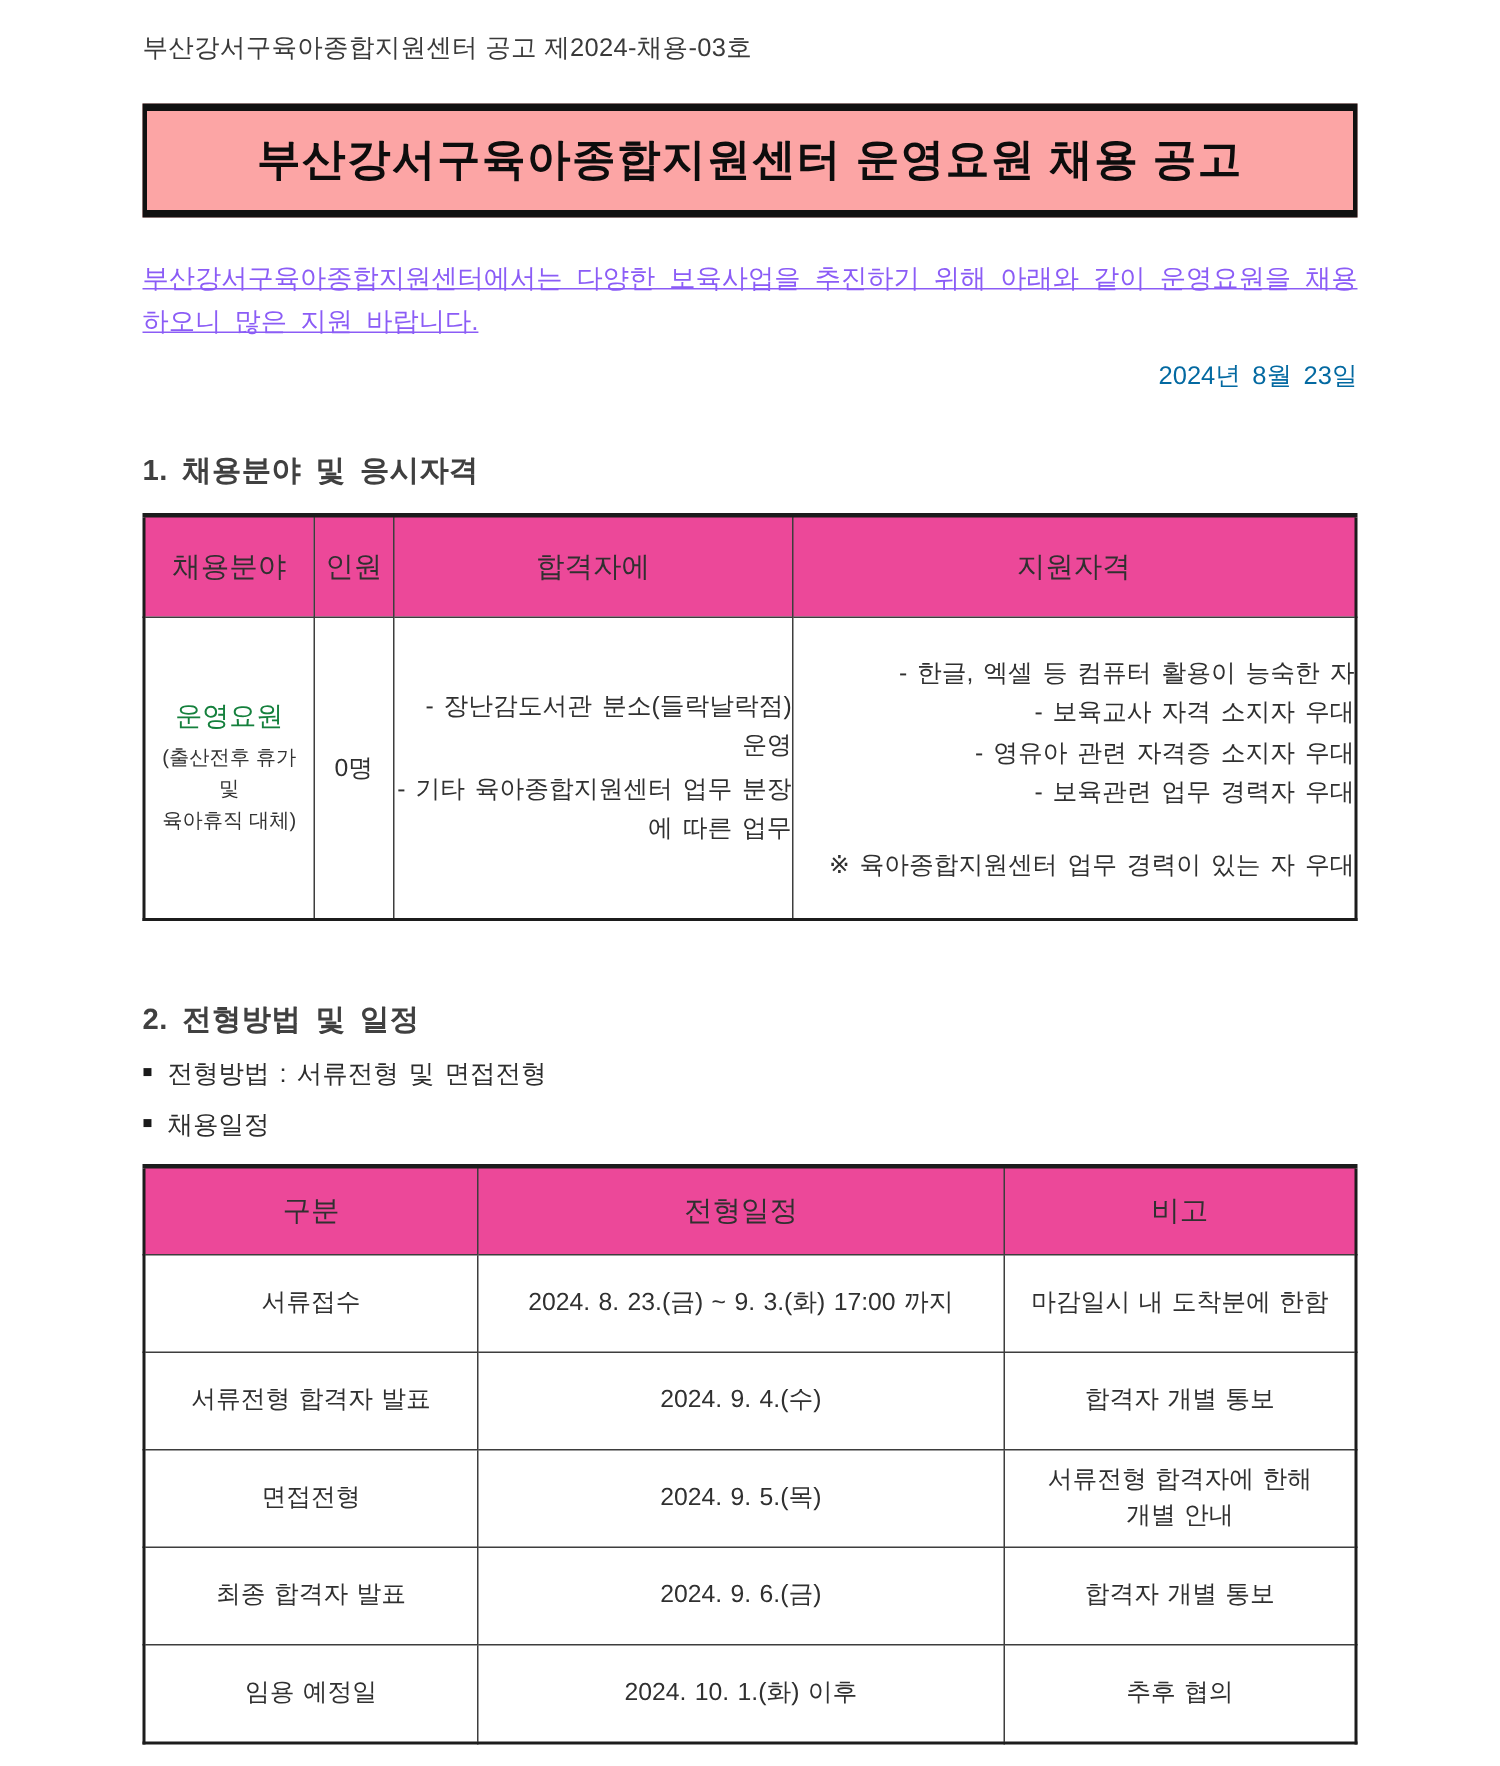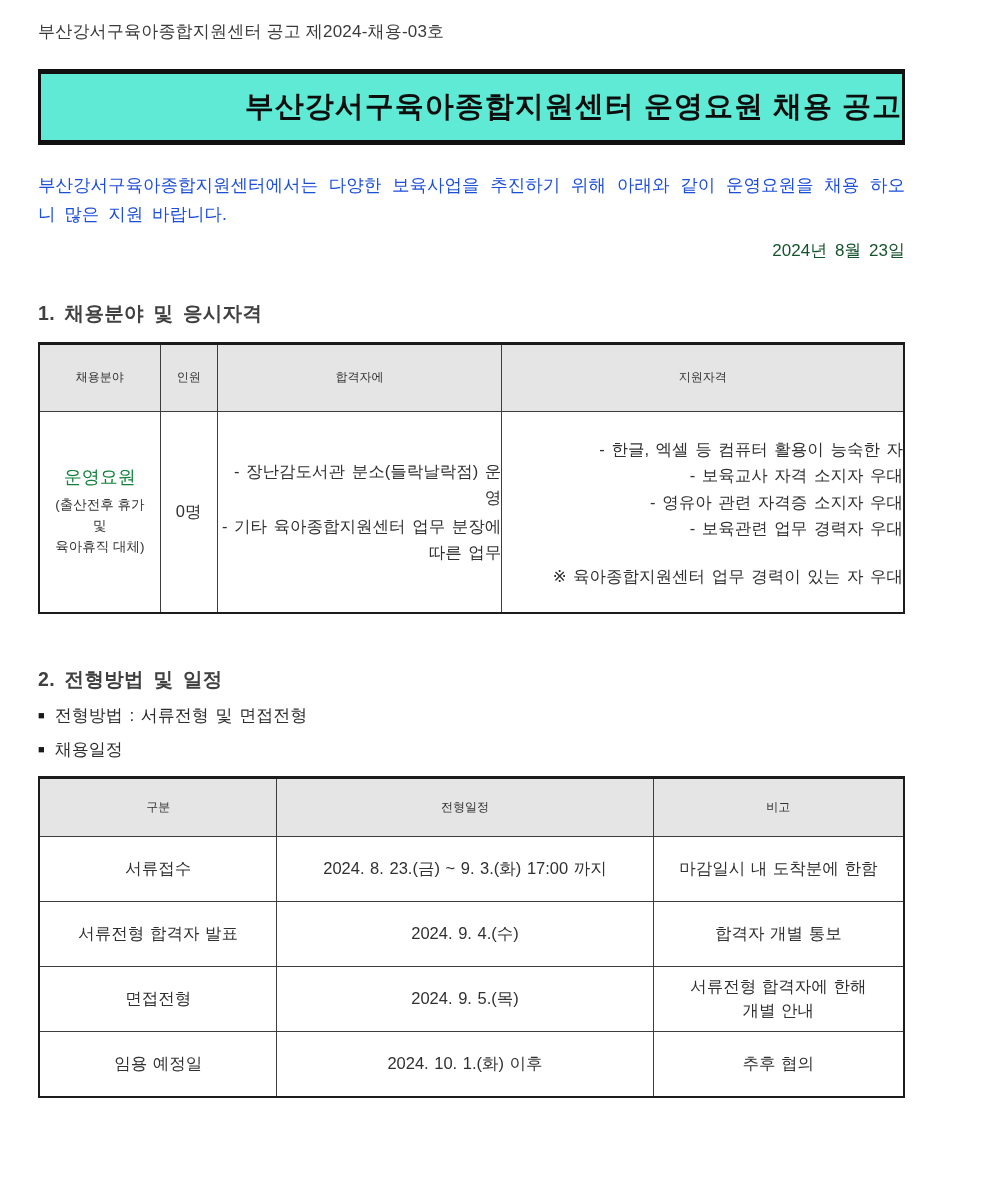--- a/index.html
+++ b/index.html
@@ -2,47 +2,47 @@
 <html><head>
 <meta charset="utf-8">
 <style>
   html, body { margin: 0; padding: 0; background: #ffffff; }
   body {
     width: 1000px; height: 1177px;
     font-family: "Liberation Sans", "DejaVu Sans", sans-serif;
     color: #2f2f2f;
     -webkit-font-smoothing: antialiased;
   }
-  .page { padding: 14px 95px 0 38px; box-sizing: border-box; border-radius: 25px; }
+  .page { padding: 14px 95px 0 95px; box-sizing: border-box; border-radius: 25px; }
 
   .doc-number {
     font-size: 17px; letter-spacing: 0.2px; color: #3a3a3a;
     padding-top: 6px;
   }
 
   .title-box {
     margin-top: 26px;
-    background: #5eead4;
+    background: #fca5a5;
     border-top: 5px solid #111;
     border-bottom: 5px solid #111;
     border-left: 3px solid #111;
     border-right: 3px solid #111;
     height: 66px;
-    display: flex; align-items: center; justify-content: flex-end;
+    display: flex; align-items: center; justify-content: center;
   }
   .title-box .title-text {
     font-size: 29px; font-weight: bold; color: #0d0d0d; letter-spacing: 1px;
   }
 
   .intro {
     margin: 26px 0 0 0;
     font-size: 17.5px; line-height: 1.68;
-    text-align: justify; word-spacing: 4px; color: #1d4ed8;
-  }
-  .right-line { text-align: right; font-size: 17px; color: #14532d; word-spacing: 3px; }
+    text-align: justify; word-spacing: 4px; color: #8b5cf6; text-decoration: underline;
+  }
+  .right-line { text-align: right; font-size: 17px; color: #0369a1; word-spacing: 3px; }
   .date-line { margin-top: 9px; }
   .signer-line { margin-top: 8px; }
 
   .section-heading {
     margin: 38px 0 0 0;
     font-size: 19.5px; font-weight: bold; color: #404040;
     word-spacing: 4px; letter-spacing: 0.3px;
   }
   .section-heading.s2 { margin-top: 52px; }
 
@@ -52,22 +52,22 @@
     border: 2px solid #1c1c1c;
     border-top-width: 3px;
   }
   table.tbl th, table.tbl td {
     border: 1px solid #3d3d3d;
     font-weight: normal;
     color: #303030;
     padding: 0;
   }
   table.tbl th {
-    background: #e5e5e5;
-    font-size: 12px; word-spacing: 2px;
+    background: #ec4899;
+    font-size: 19px; word-spacing: 2px;
   }
   .tbl1 th { height: 66px; }
   .tbl1 td { height: 200px; vertical-align: middle; font-size: 16.5px; }
   td.center { text-align: center; }
   td.lefted { text-align: right; padding: 12px 10px 12px 12px; box-sizing: border-box; }
 
   .pos-main { font-size: 18px; font-weight: normal; color: #15803d; word-spacing: 2px; }
   .pos-sub  { font-size: 13.5px; line-height: 1.55; margin-top: 6px; white-space: pre-line; color: #333; text-align: center; }
 
   .hang {
@@ -180,20 +180,25 @@
         <td>2024. 9. 4.(수)</td>
         <td>합격자 개별 통보</td>
       </tr>
       <tr>
         <td>면접전형</td>
         <td>2024. 9. 5.(목)</td>
         <td>서류전형 합격자에 한해
 개별 안내</td>
       </tr>
       <tr>
+        <td>최종 합격자 발표</td>
+        <td>2024. 9. 6.(금)</td>
+        <td>합격자 개별 통보</td>
+      </tr>
+      <tr>
         <td>임용 예정일</td>
         <td>2024. 10. 1.(화) 이후</td>
         <td>추후 협의</td>
       </tr>
     </tbody>
   </table>
 
 </div>
 
 </body></html>

